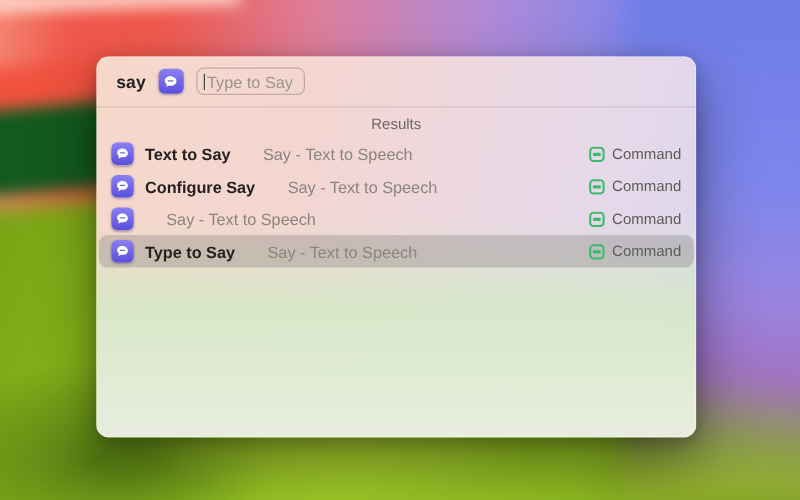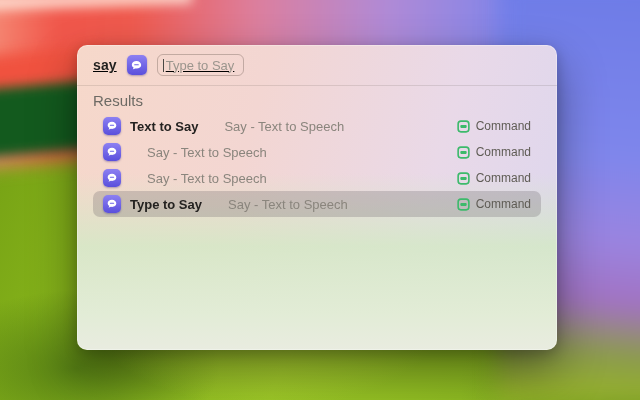--- a/index.html
+++ b/index.html
@@ -53,39 +53,39 @@
     border-radius:10px;display:flex;flex-direction:column;
     background:
       linear-gradient(to bottom, rgba(216,234,202,0) 0%, rgba(216,234,202,0) 42%, rgba(212,233,198,.85) 66%, #e2ecd6 88%, #e9ece0 100%),
       linear-gradient(105deg,#f6d8ca 0%,#f3d6d2 35%,#e9d9e8 70%,#dcd6ee 100%);
     box-shadow:0 22px 48px rgba(0,0,0,.42),0 4px 14px rgba(0,0,0,.22), inset 0 0 0 1px rgba(255,255,255,.3);
     overflow:hidden;
   }
 
   
   .search-bar{height:40px;flex:0 0 40px;display:flex;align-items:center;padding:0 16px;gap:10px;
-    border-bottom:1px solid rgba(60,55,50,.13);text-decoration:underline;}
+    border-bottom:1px solid rgba(60,55,50,.13);}
   .query{font-size:14px;font-weight:700;color:#201f1d;letter-spacing:.1px;}
   .ext-icon{
     width:20px;height:20px;border-radius:5px;flex:0 0 20px;
     background:linear-gradient(180deg,#8d80f2,#5a4fdc);
     display:flex;align-items:center;justify-content:center;
     box-shadow:0 1px 2px rgba(40,30,120,.35);
   }
   .placeholder-box{
     display:flex;align-items:center;height:20px;padding:0 9px 0 5px;
     border:1.5px solid rgba(90,75,65,.32);border-radius:6px;
   }
   .caret{width:1px;height:13px;background:#4a4844;margin-right:2px;}
   .placeholder-text{font-size:13px;color:#9b958d;}
 
   
   .results{flex:1 1 auto;display:flex;flex-direction:column;overflow:hidden;}
-  .section-label{font-size:15px;color:#6d6a64;padding:6px 16px 4px;flex:0 0 auto;}
-  .list{display:flex;flex-direction:column;padding:0 16px;}
+  .section-label{font-size:12px;color:#6d6a64;padding:6px 16px 4px;flex:0 0 auto;text-align:center;}
+  .list{display:flex;flex-direction:column;padding:0 2px;}
   .row{
     height:26px;flex:0 0 26px;display:flex;align-items:center;
     padding:0 10px;border-radius:7px;gap:0;
   }
   .row.selected{background:rgba(95,88,96,.25);}
   .row .ext-icon{width:18px;height:18px;flex:0 0 18px;border-radius:5px;}
   .row-title{font-size:13px;font-weight:700;color:#242220;margin-left:9px;white-space:nowrap;}
   .row-subtitle{font-size:13px;color:#8a857d;margin-left:26px;white-space:nowrap;}
   .row-spacer{flex:1 1 auto;}
   .type-icon{display:flex;align-items:center;margin-right:6px;}
@@ -159,20 +159,21 @@
     <span class="type-label">Command</span>
   </div>
 
   <div class="row">
     <span class="ext-icon">
       <svg width="12" height="12" viewBox="0 0 20 20">
         <path d="M10 3.1c-4.1 0-7.2 2.5-7.2 5.6 0 1.8 1.1 3.4 2.7 4.4-.1 1-.6 2-1.5 2.8 1.6 0 3-.6 3.9-1.3.7.1 1.4.2 2.1.2 4.1 0 7.2-2.5 7.2-5.6S14.1 3.1 10 3.1z" fill="#ffffff"></path>
         <rect x="6.4" y="7.9" width="7.2" height="1.7" rx="0.85" fill="#6c63e8"></rect>
       </svg>
     </span>
+    <span class="row-title">Configure Say</span>
     <span class="row-subtitle">Say - Text to Speech</span>
     <span class="row-spacer"></span>
     <span class="type-icon">
       <svg width="13" height="13" viewBox="0 0 16 16">
         <rect x="1.4" y="1.4" width="13.2" height="13.2" rx="3.4" fill="none" stroke="#3cba6b" stroke-width="2"></rect>
         <rect x="4.1" y="6.3" width="7.8" height="3.4" rx="1" fill="#3cba6b"></rect>
       </svg>
     </span>
     <span class="type-label">Command</span>
   </div>

